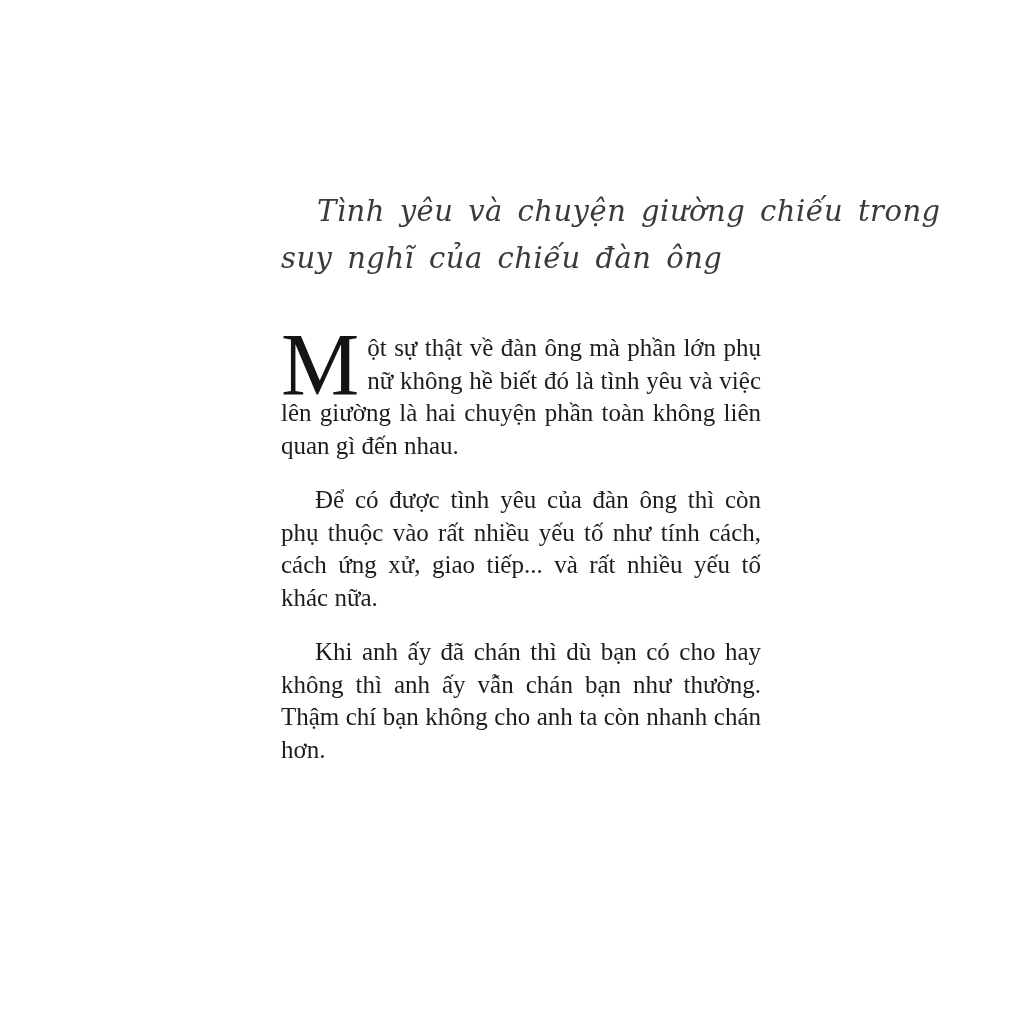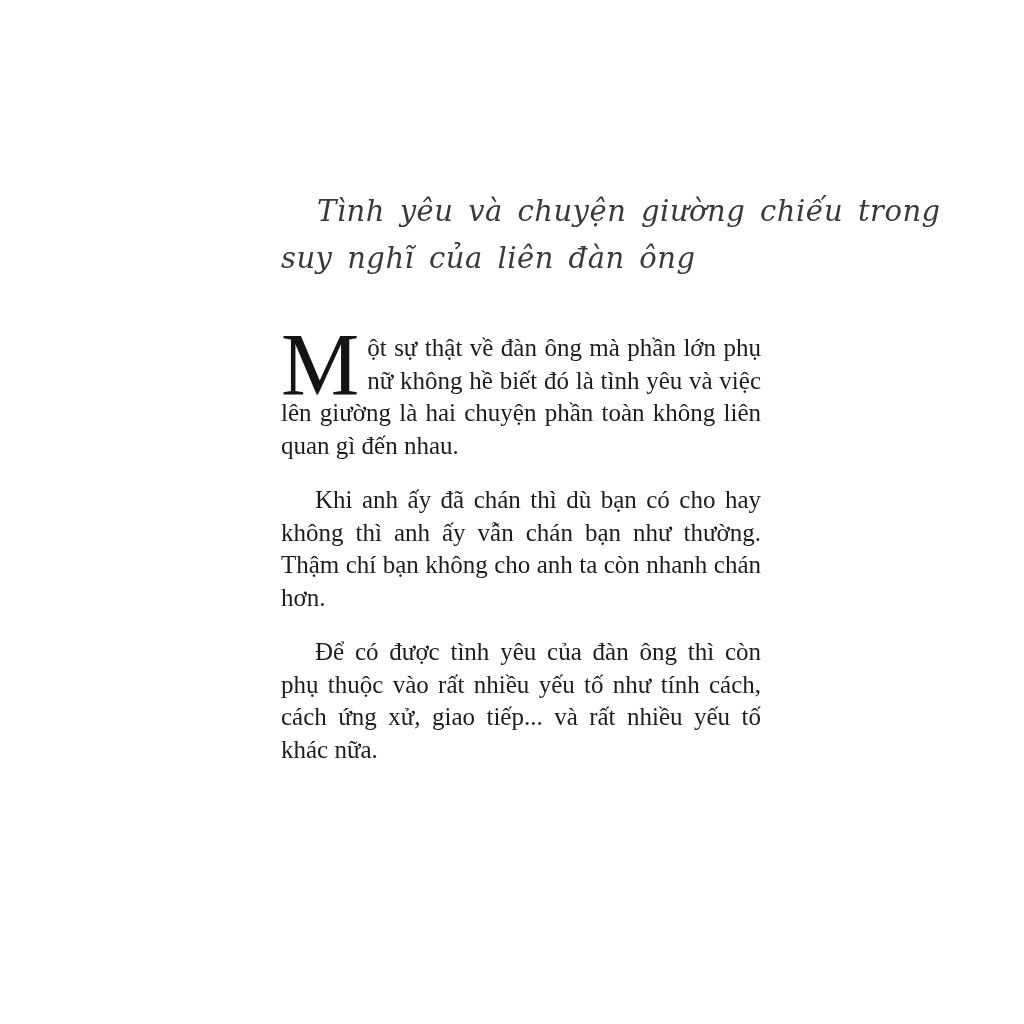--- a/index.html
+++ b/index.html
@@ -77,27 +77,27 @@
   }
 </style>
 </head>
 <body>
 
 <div class="page">
   <div class="content">
 
     <div class="title">
       <div class="indent">Tình yêu và chuyện giường chiếu trong</div>
-      <div>suy nghĩ của liên đàn ông</div>
+      <div>suy nghĩ của chiếu đàn ông</div>
     </div>
 
     <div class="body-text">
       <p class="para"><span class="dropcap">M</span><span>ột sự thật về đàn ông mà phần lớn phụ nữ không hề biết đó là tình yêu và việc lên giường là hai chuyện phần toàn không liên quan gì đến nhau.</span></p>
+      <p class="para indented">Để có được tình yêu của đàn ông thì còn phụ thuộc vào rất nhiều yếu tố như tính cách, cách ứng xử, giao tiếp... và rất nhiều yếu tố khác nữa.</p>
       <p class="para indented">Khi anh ấy đã chán thì dù bạn có cho hay không thì anh ấy vẫn chán bạn như thường. Thậm chí bạn không cho anh ta còn nhanh chán hơn.</p>
-      <p class="para indented">Để có được tình yêu của đàn ông thì còn phụ thuộc vào rất nhiều yếu tố như tính cách, cách ứng xử, giao tiếp... và rất nhiều yếu tố khác nữa.</p>
     </div>
 
   </div>
 
   <div class="footer">
     <span>CÀNG HIỂU CHUYỆN CÀNG ĐAU LÒNG</span>
     <span class="dot">•</span>
     <span>44</span>
     <span class="dot">•</span>
   </div>

